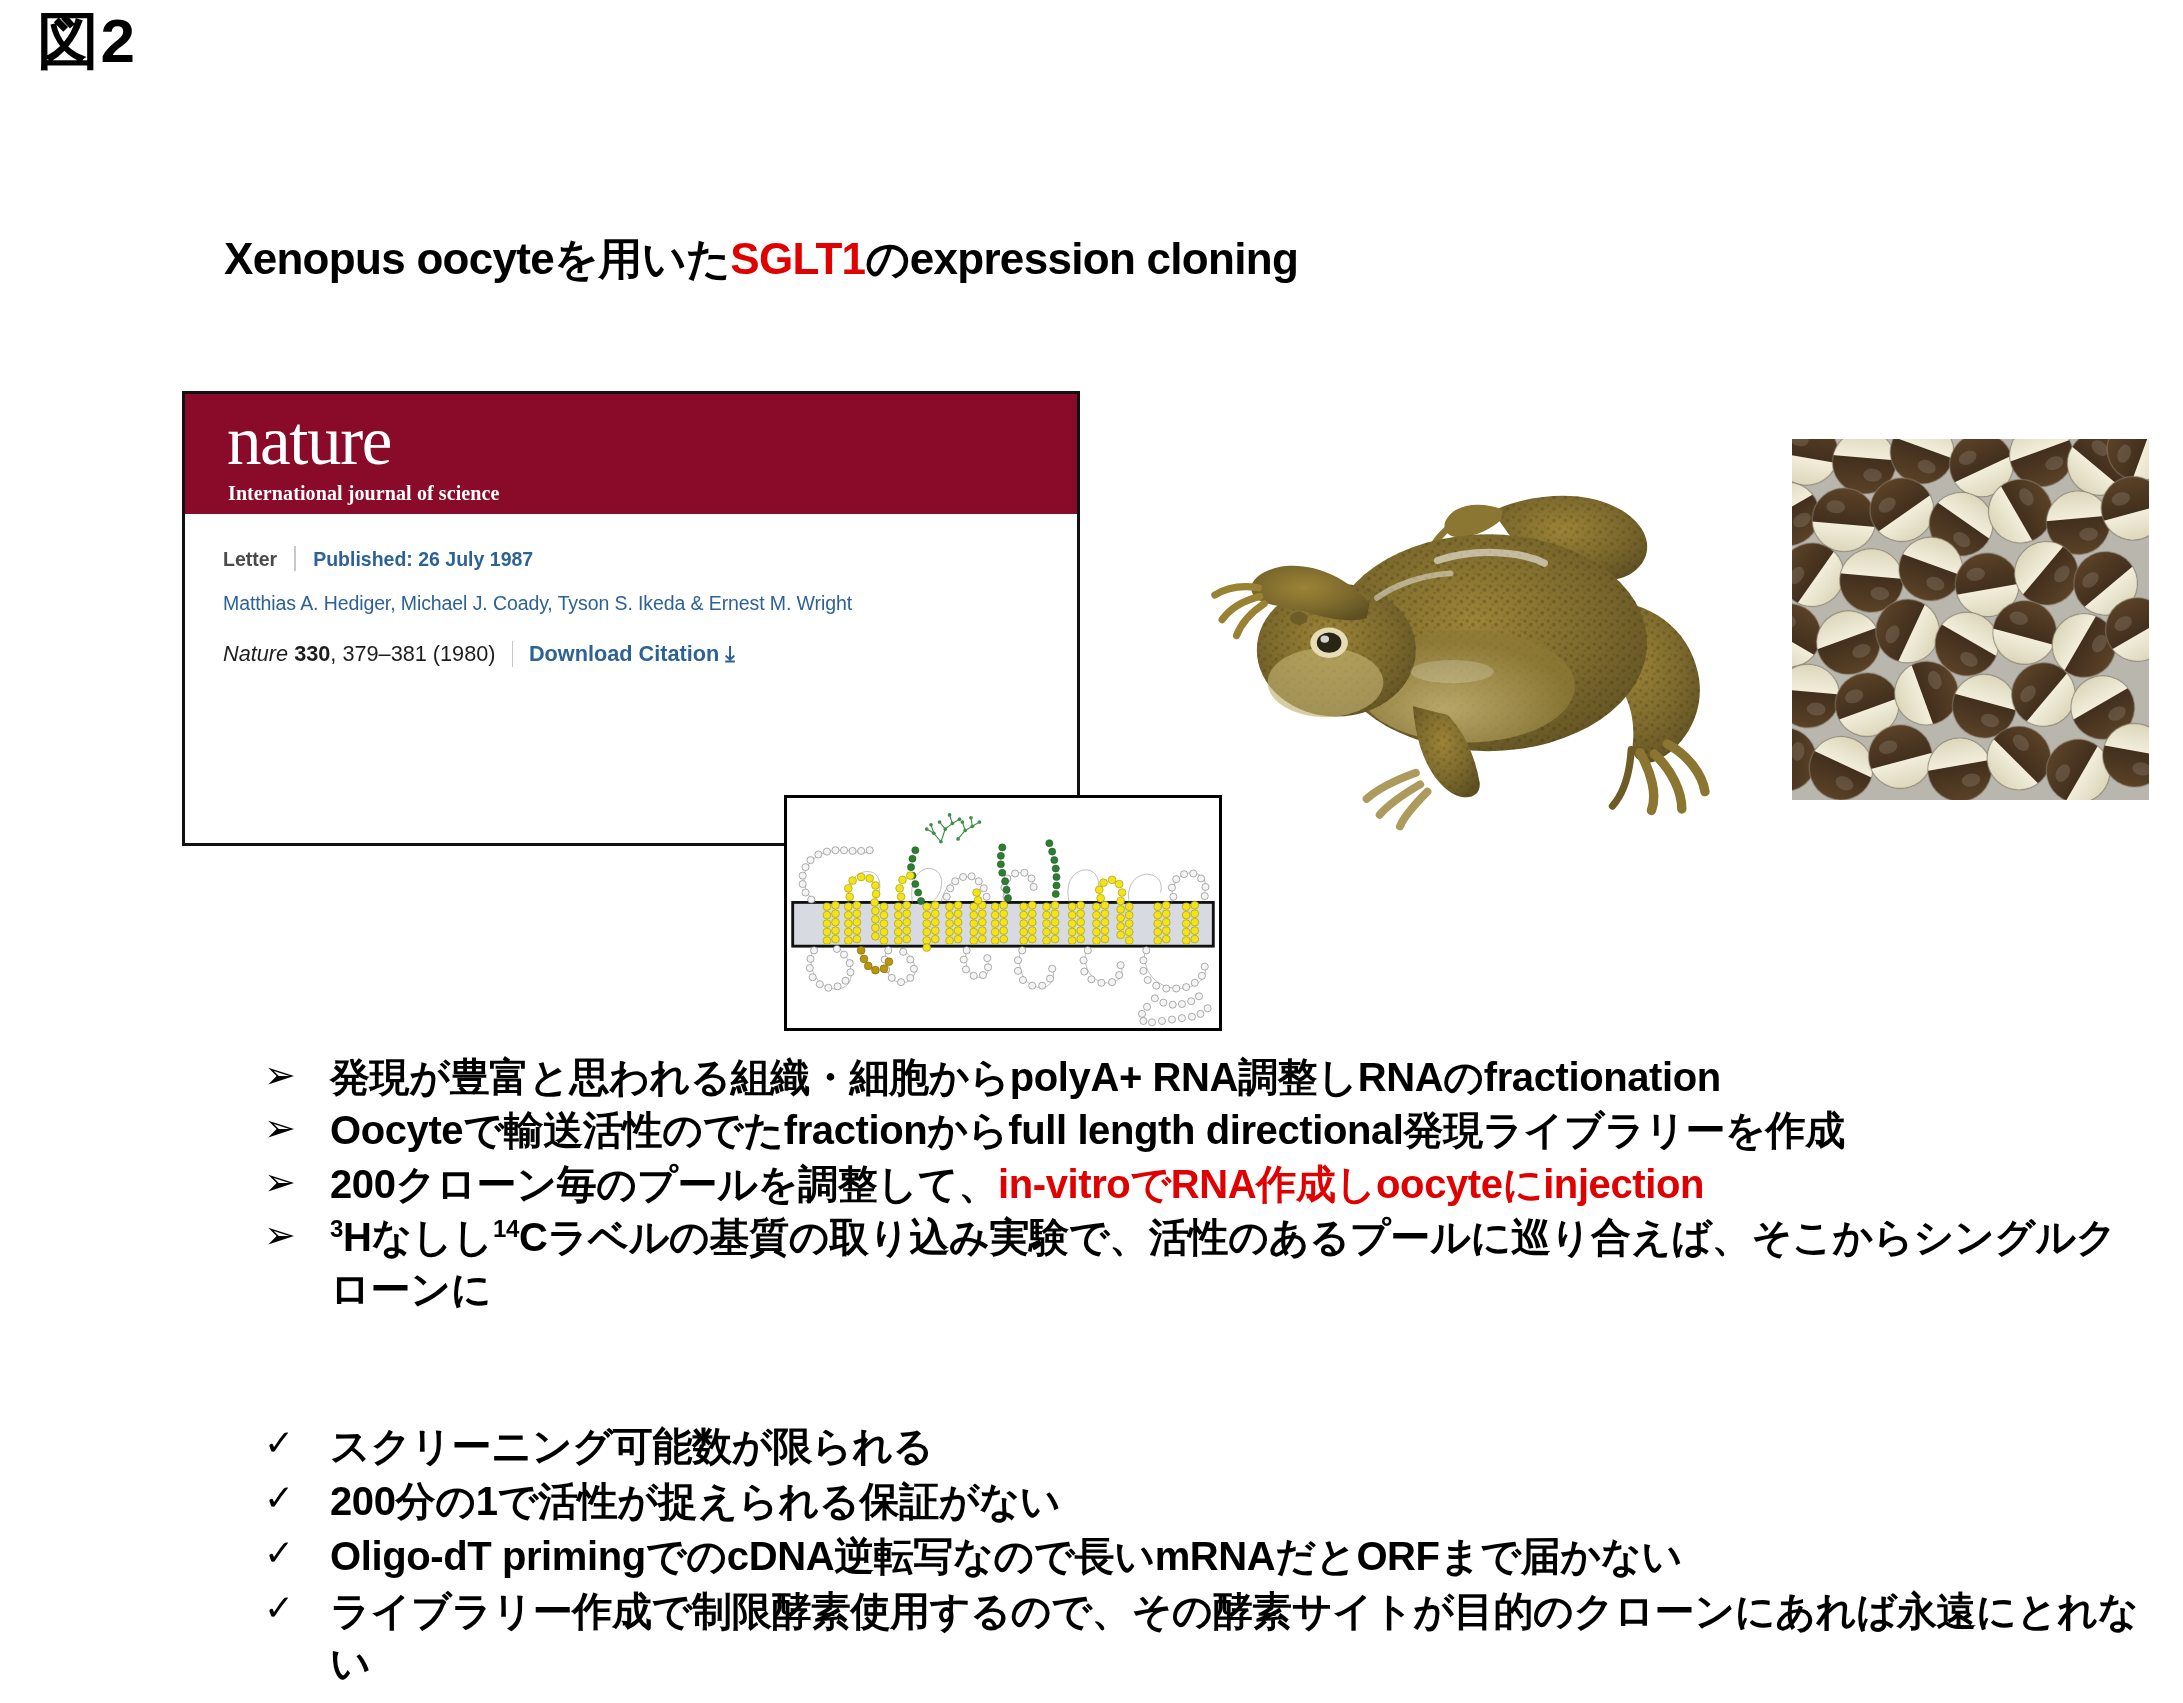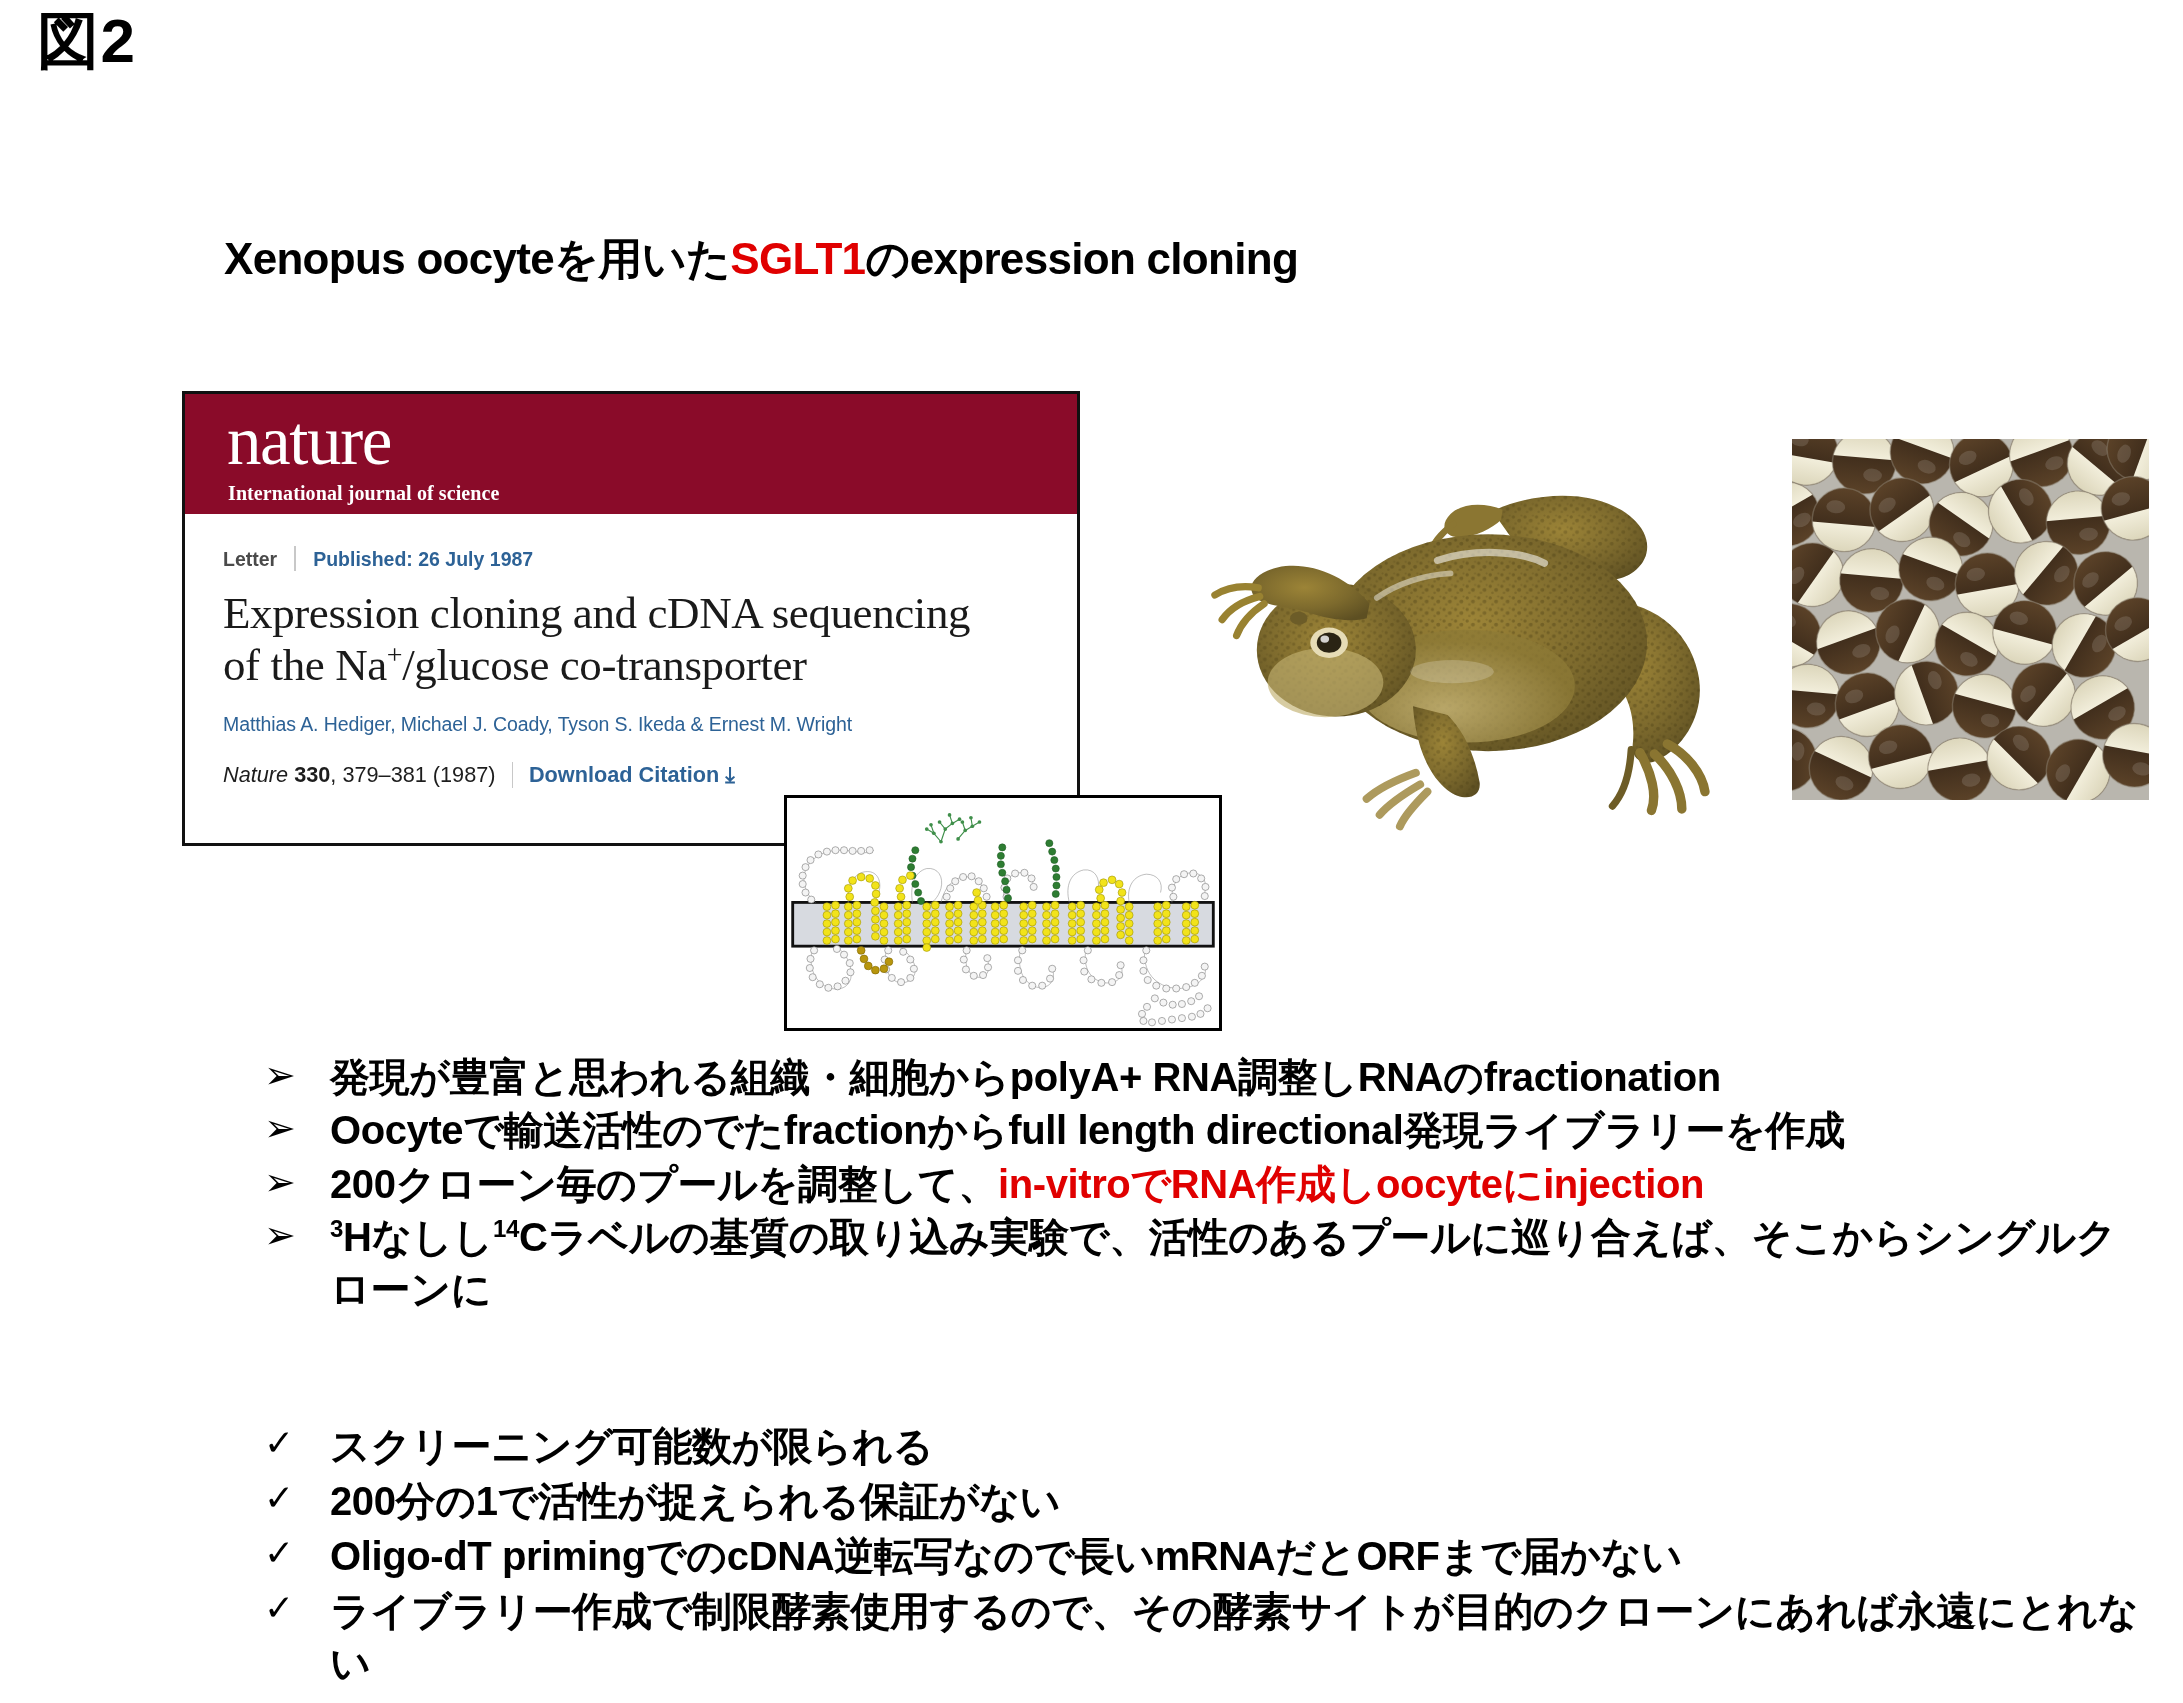--- a/index.html
+++ b/index.html
@@ -235,27 +235,23 @@
   <div class="nature-header">
     <div class="nature-wordmark">nature</div>
     <div class="nature-tagline">International journal of science</div>
   </div>
   <div class="nature-body">
     <div class="meta-row">
       <span class="meta-type">Letter</span>
       <span class="meta-sep"></span>
       <span class="meta-date">Published: 26 July 1987</span>
     </div>
-    <div class="article-title">
-      <span>Expression cloning and cDNA sequencing</span><br>
-      <span>of the Na</span><sup>+</sup><span>/glucose co-transporter</span>
-    </div>
     <div class="authors">Matthias A. Hediger, Michael J. Coady, Tyson S. Ikeda &amp; Ernest M. Wright</div>
     <div class="citation-row">
-      <span class="cite-text"><em>Nature</em> <b>330</b><span>, 379–381 (1987)</span></span>
+      <span class="cite-text"><em>Nature</em> <b>330</b><span>, 379–381 (1980)</span></span>
       <span class="cite-sep"></span>
       <span class="cite-dl">Download Citation ⤓</span>
     </div>
   </div>
 </div>
 
 <div class="frog-photo">
   <svg viewBox="0 0 790 560" preserveAspectRatio="xMidYMid meet">
     <defs>
       <radialGradient id="frogSkin" cx="45%" cy="40%" r="70%">

